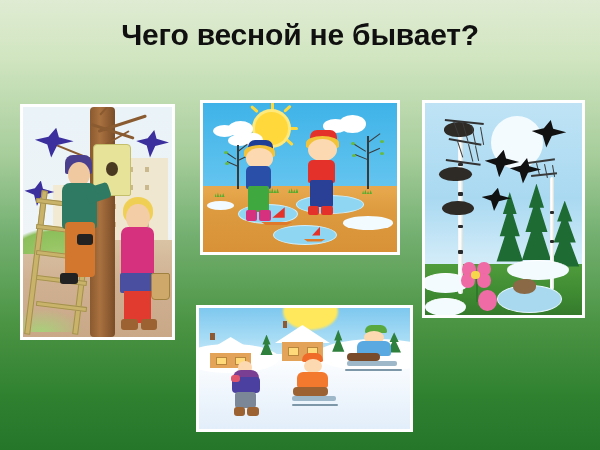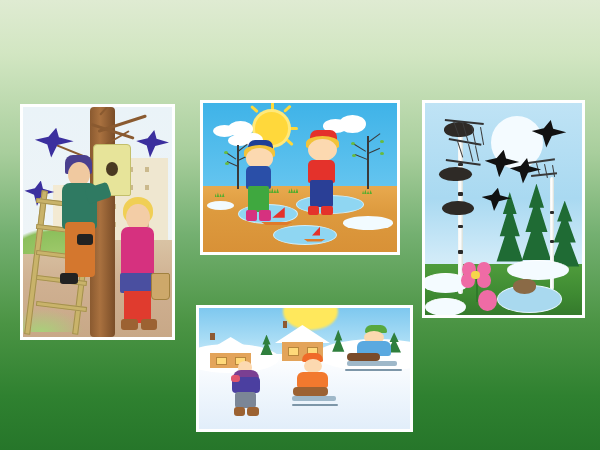--- a/index.html
+++ b/index.html
@@ -122,20 +122,21 @@
   .p4kid-body{position:absolute;border-radius:5px 5px 2px 2px;}
   .p4kid-head{position:absolute;background:#fcd9b0;border-radius:50%;}
   .p4sled{position:absolute;background:#9fb8c9;border-radius:2px;}
   .p4runner{position:absolute;background:#7d96a8;height:2px;border-radius:1px;}
 </style>
 </head>
 <body>
 
 <div class="slide">
 
+  <div class="title">Чего весной не бывает?</div>
 
   <div class="photo" id="photo1" title="Мальчик на лестнице вешает скворечник на дерево, девочка подаёт молоток, летят скворцы" style="left: 20px; top: 104px; width: 155px; height: 236px; border-color: rgb(255, 255, 255);">
     <div class="inner">
       <div class="p1sky"></div>
       <div class="p1bld">
         <div class="p1win" style="left:12%;top:10%"></div>
           <div class="p1win" style="left:38%;top:10%"></div>
         <div class="p1win" style="left:64%;top:10%"></div>
           <div class="p1win" style="left:12%;top:30%"></div>
         <div class="p1win" style="left:38%;top:30%"></div>

